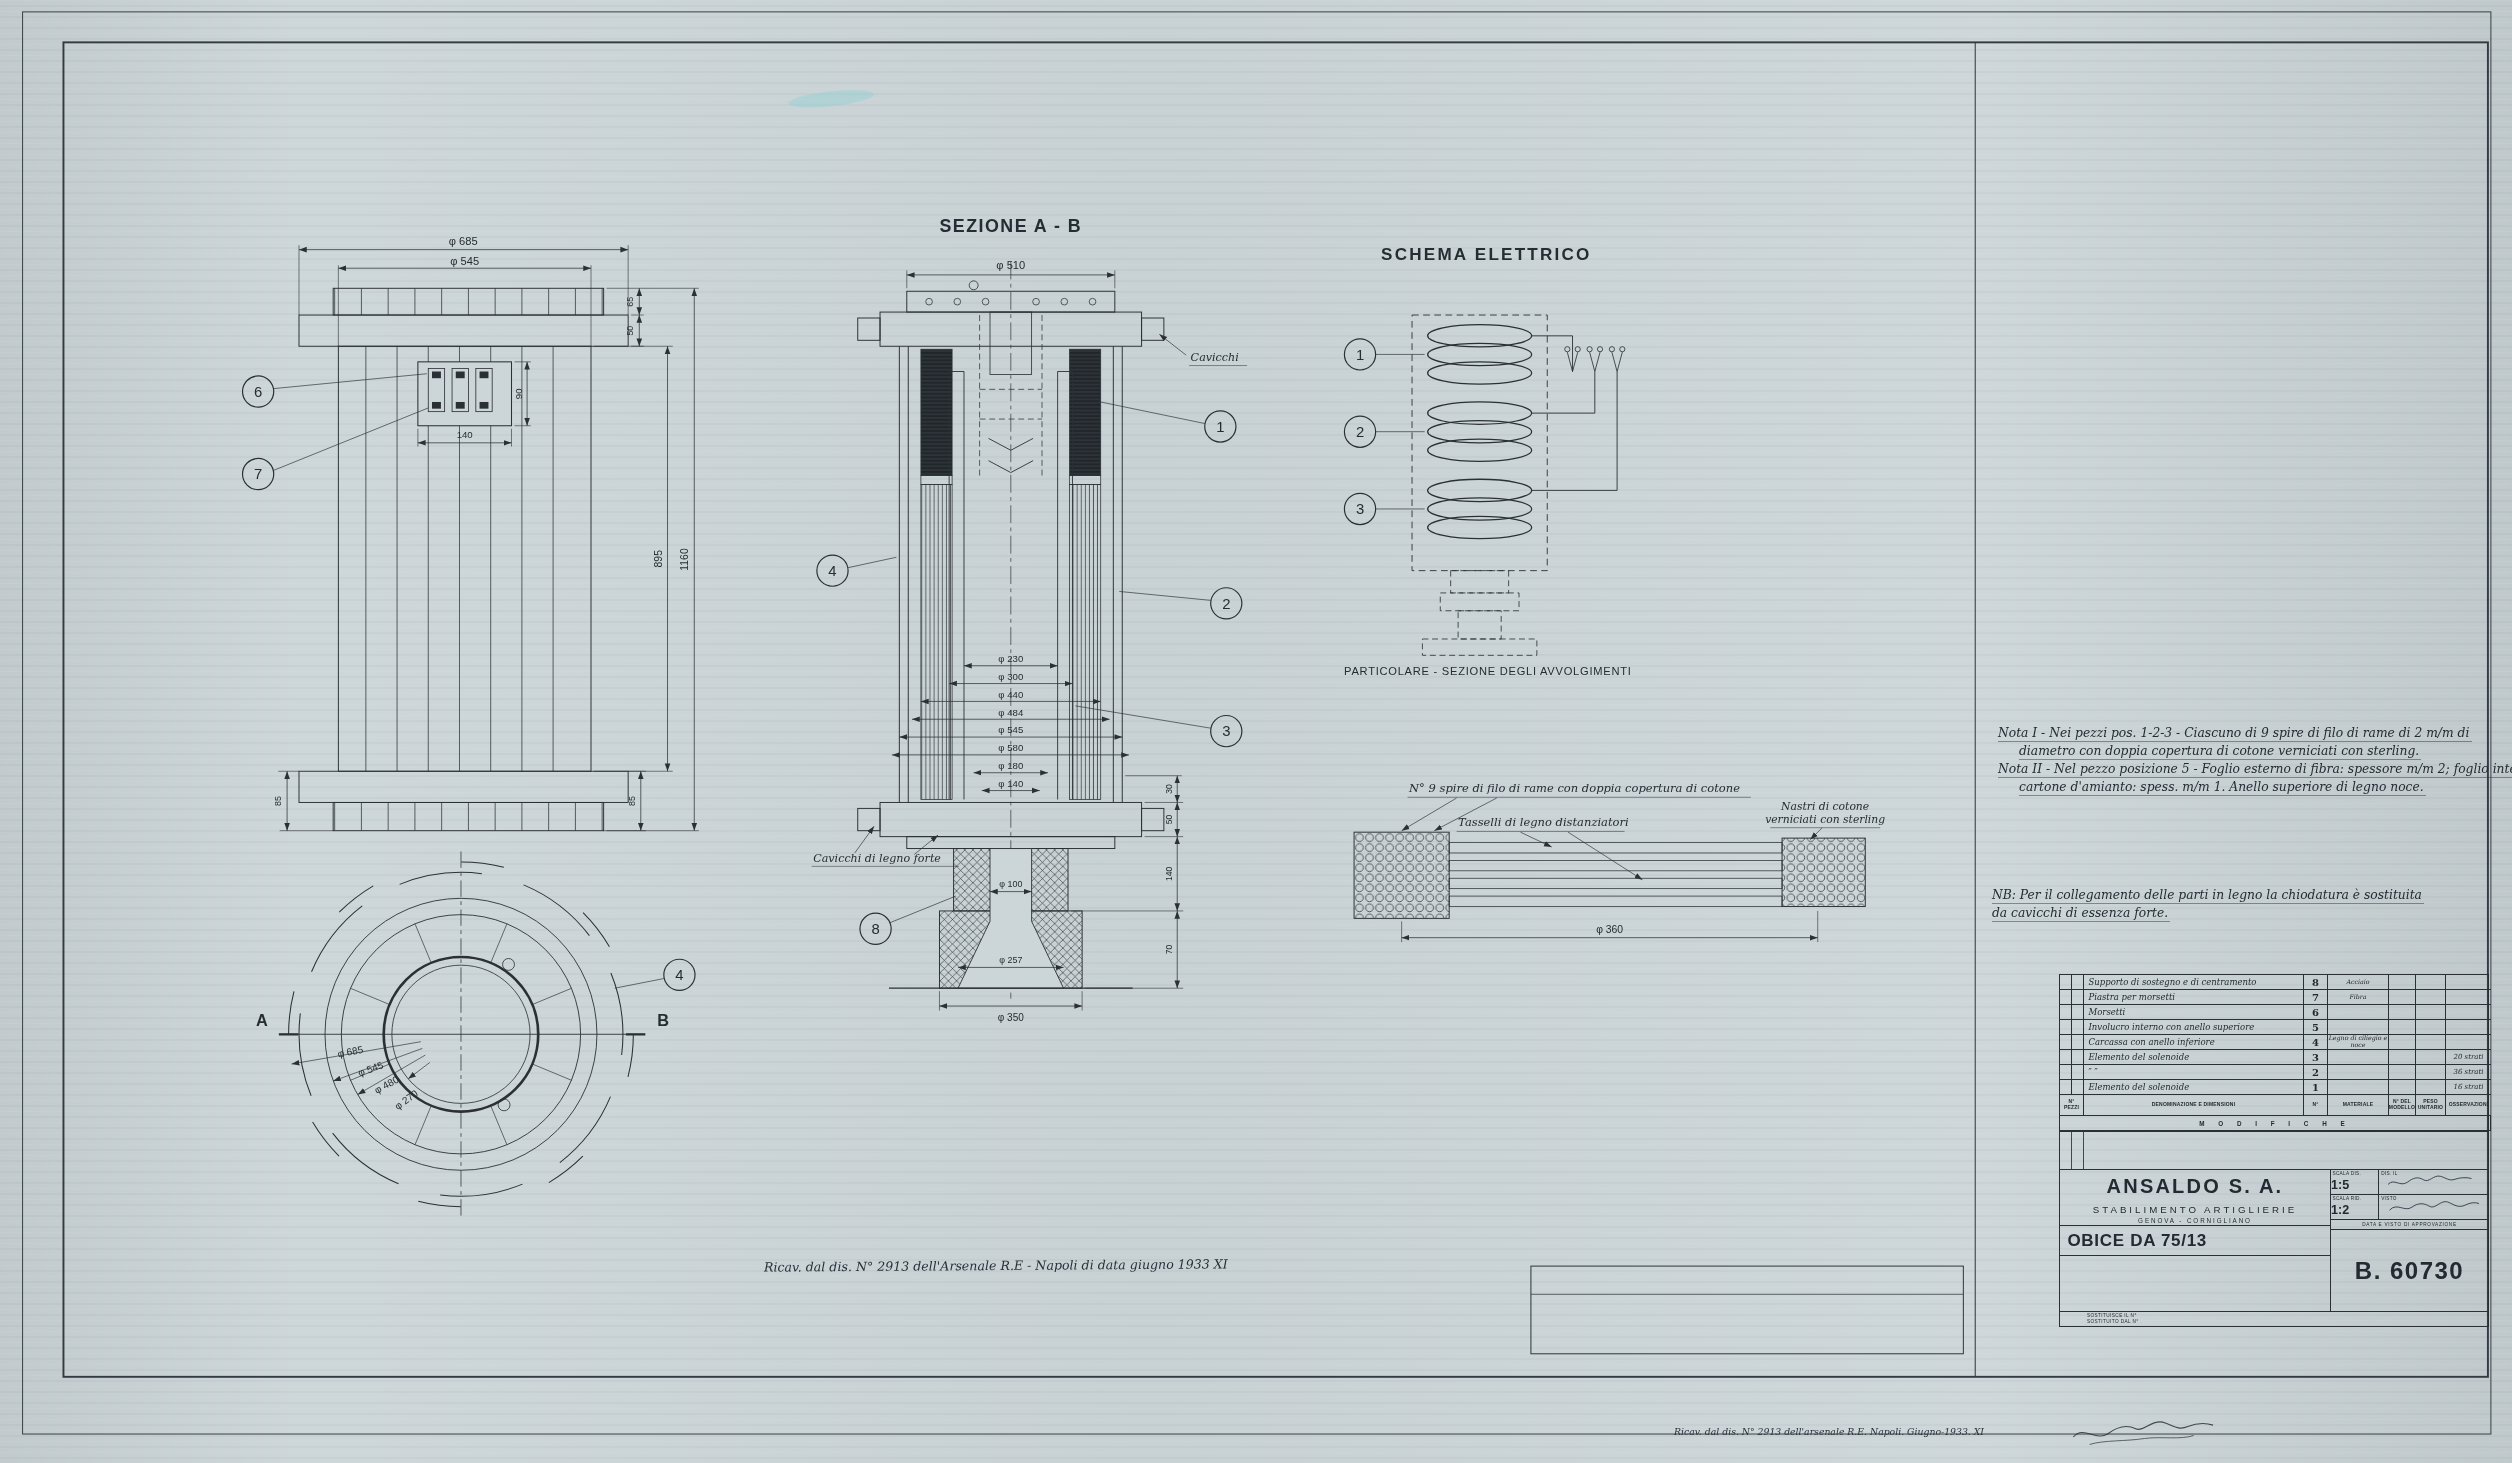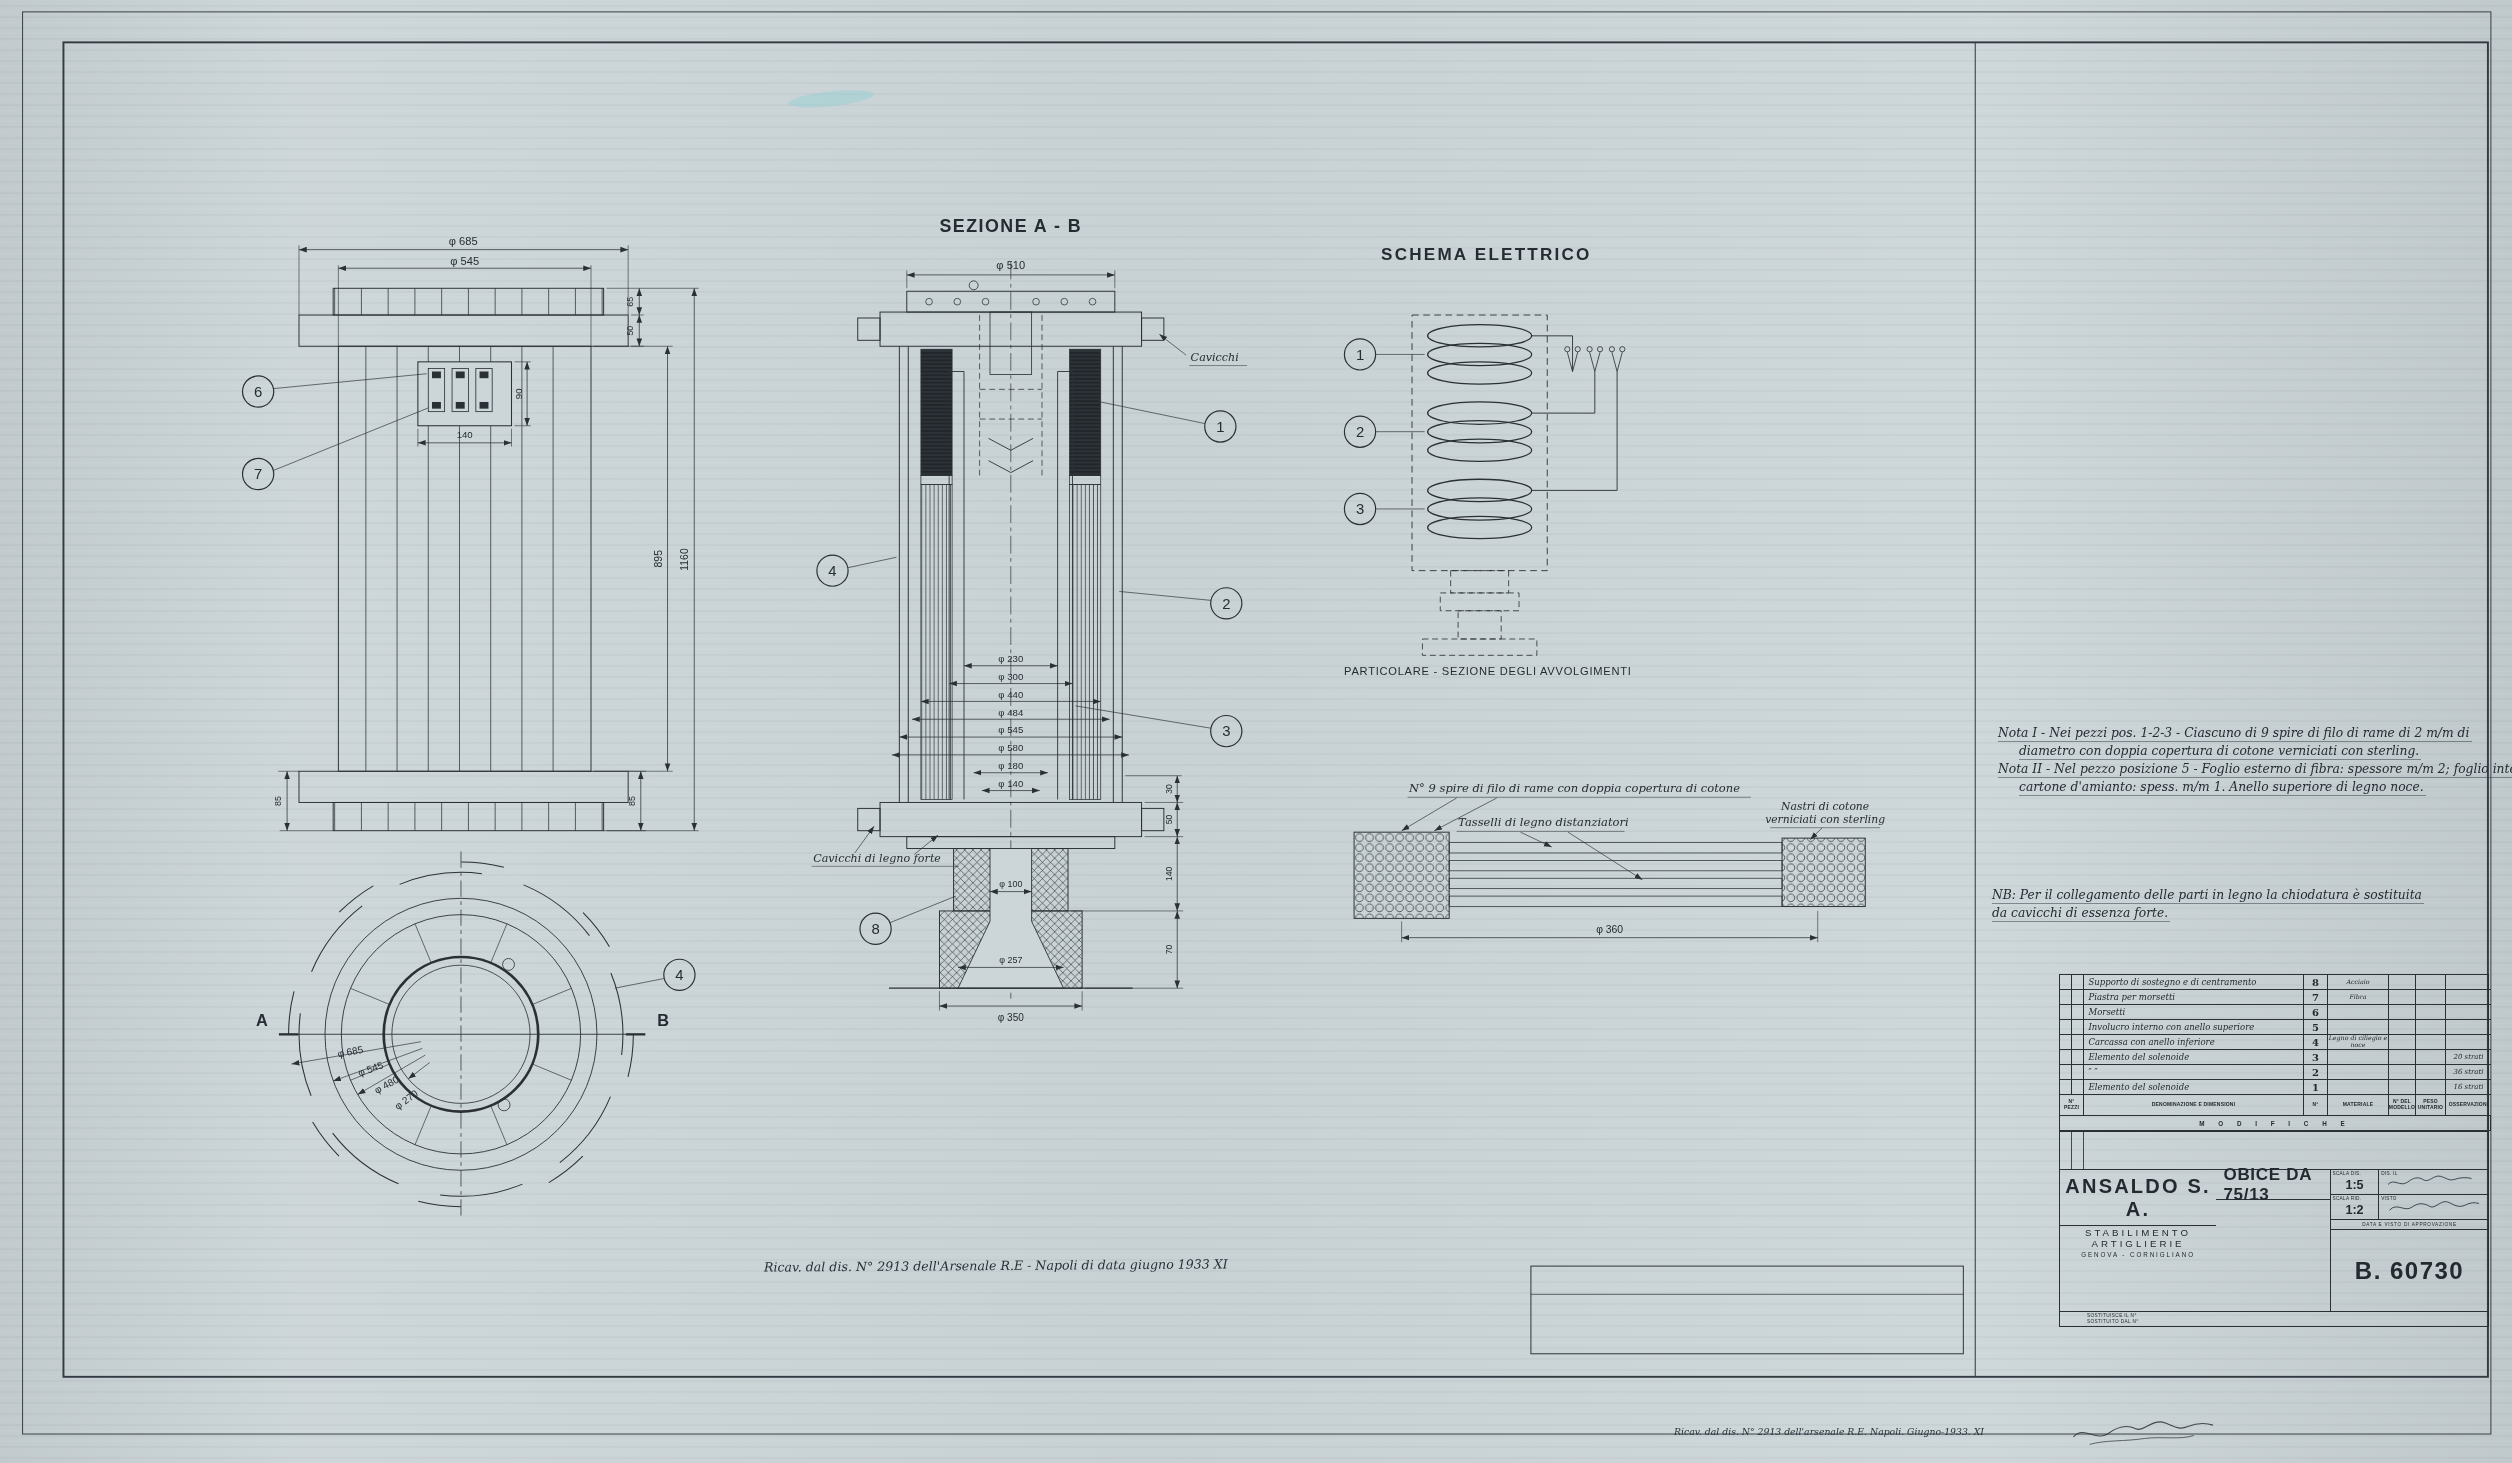--- a/index.html
+++ b/index.html
@@ -28,31 +28,31 @@
   .lanes{background:linear-gradient(90deg,transparent 0 11px,#2b3036 11px 12px,transparent 12px)}
   .pname{font-family:"DejaVu Serif",serif;font-style:italic;font-size:8.5px;padding-left:4.5px;white-space:nowrap}
   .ppos{justify-content:center;font-family:"DejaVu Serif",serif;font-size:10px;font-weight:bold}
   .pmat{font-size:6.3px;justify-content:center;text-align:center;font-family:"DejaVu Serif",serif;font-style:italic;line-height:1.1}
   .poss{font-size:7px;justify-content:center;font-family:"DejaVu Serif",serif;font-style:italic}
   .hc{font-size:5px;font-weight:bold;justify-content:center;text-align:center;line-height:1.15;letter-spacing:0.2px;padding:0.7px}
   .mrow{grid-column:1/-1;justify-content:center;font-size:6.3px;font-weight:bold;letter-spacing:6px;border-bottom:none}
   .tb-spacer{height:37px;border:1.5px solid #2b3036;border-top:none;border-bottom:none;
     background:linear-gradient(90deg,transparent 0 11px,rgba(43,48,54,.85) 11px 12px,transparent 12px 23px,rgba(43,48,54,.85) 23px 24px,transparent 24px)}
   .tb-main{height:143px;border:1.5px solid #2b3036;display:flex}
-  .tb-left{width:271px;border-right:0.7px solid #2b3036;display:flex;flex-direction:row}
+  .tb-left{width:271px;border-right:0.7px solid #2b3036;display:flex;flex-direction:column}
   .tb-company{height:56px;border-bottom:0.7px solid #2b3036;text-align:center;padding-top:5.2px}
   .tb-company .l1{font-size:20px;font-weight:bold;letter-spacing:2.2px}
   .tb-company .l2{font-size:9.7px;letter-spacing:3px;margin-top:6px}
   .tb-company .l3{font-size:6.3px;letter-spacing:1.9px;margin-top:1.5px}
   .tb-subject{height:30px;border-bottom:0.7px solid #2b3036;font-size:17px;font-weight:bold;letter-spacing:0.7px;display:flex;align-items:center;padding-left:7.4px}
   .tb-object{flex:1;font-size:10px;font-weight:bold;letter-spacing:0.4px;padding:7.4px 0 0 7.4px}
   .tb-right{flex:1;display:flex;flex-direction:column}
   .trow{display:flex;border-bottom:0.7px solid #2b3036}
   .r1,.r2{height:25px}
-  .scell{width:48px;border-right:0.7px solid #2b3036;position:relative;display:flex;align-items:center;justify-content:center}
+  .scell{width:48px;border-right:0.7px solid #2b3036;position:relative;display:flex;align-items:center;}
   .slab{position:absolute;top:0.7px;left:1.5px;font-size:4.7px;letter-spacing:0.3px}
   .sval{font-size:12.6px;font-weight:bold;margin-top:5.2px}
   .sigcell{flex:1;position:relative;display:flex;align-items:center;justify-content:center}
   .sigcell .slab{left:2.2px}
   .r3{height:10.4px;border-bottom:0.7px solid #2b3036;font-size:4.7px;display:flex;align-items:center;justify-content:center;letter-spacing:0.7px}
   .r4{flex:1;display:flex;align-items:center;justify-content:center;font-size:24px;font-weight:bold;letter-spacing:1.5px}
   .tb-bottom{height:15px;border:1.5px solid #2b3036;border-top:none;display:flex;align-items:center}
   .tb-repl{font-size:4.7px;line-height:6px;padding-left:27px;letter-spacing:0.4px}
 </style>
 </head>

